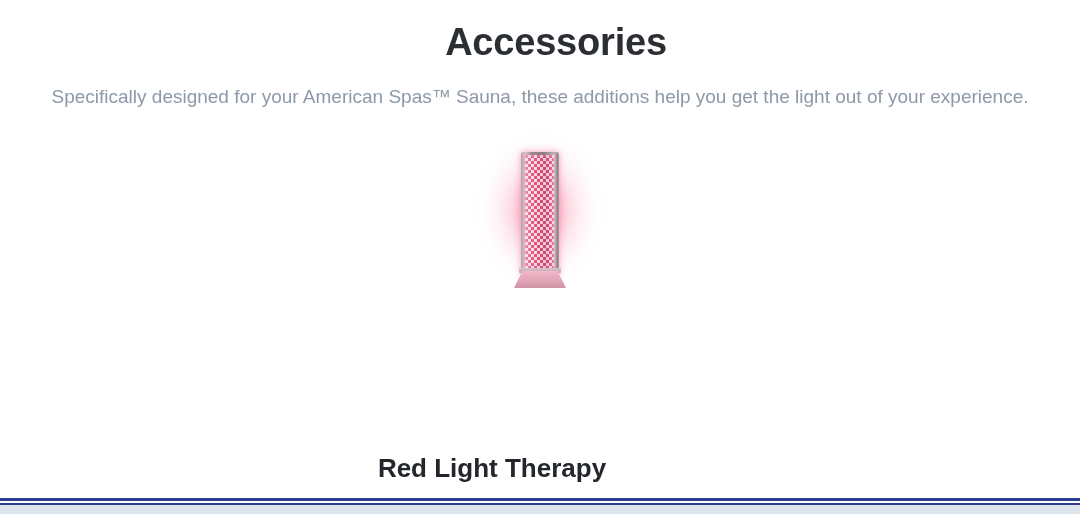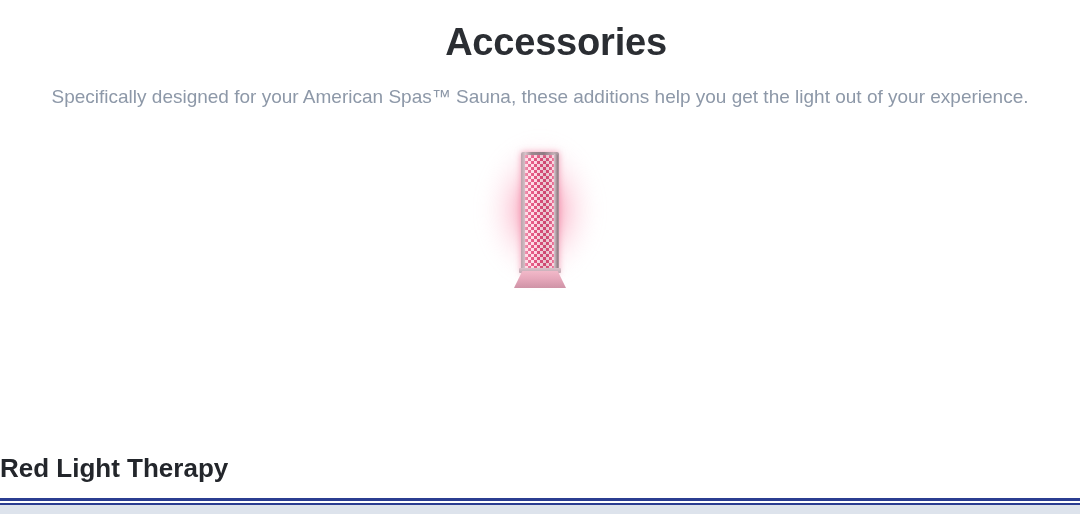--- a/index.html
+++ b/index.html
@@ -158,20 +158,21 @@
     background: linear-gradient(to bottom, #d9c2ca, #c0a6b0);
     border-radius: 1px;
   }
 
   
   .product-name {
     position: absolute;
     top: 328px;
     left: 0;
     width: 984px;
+    text-align: center;
     font-size: 26px;
     font-weight: 700;
     color: #23262b;
     line-height: 1.2;
   }
 
   .product-desc {
     position: absolute;
     top: 374px;
     left: 50%;

